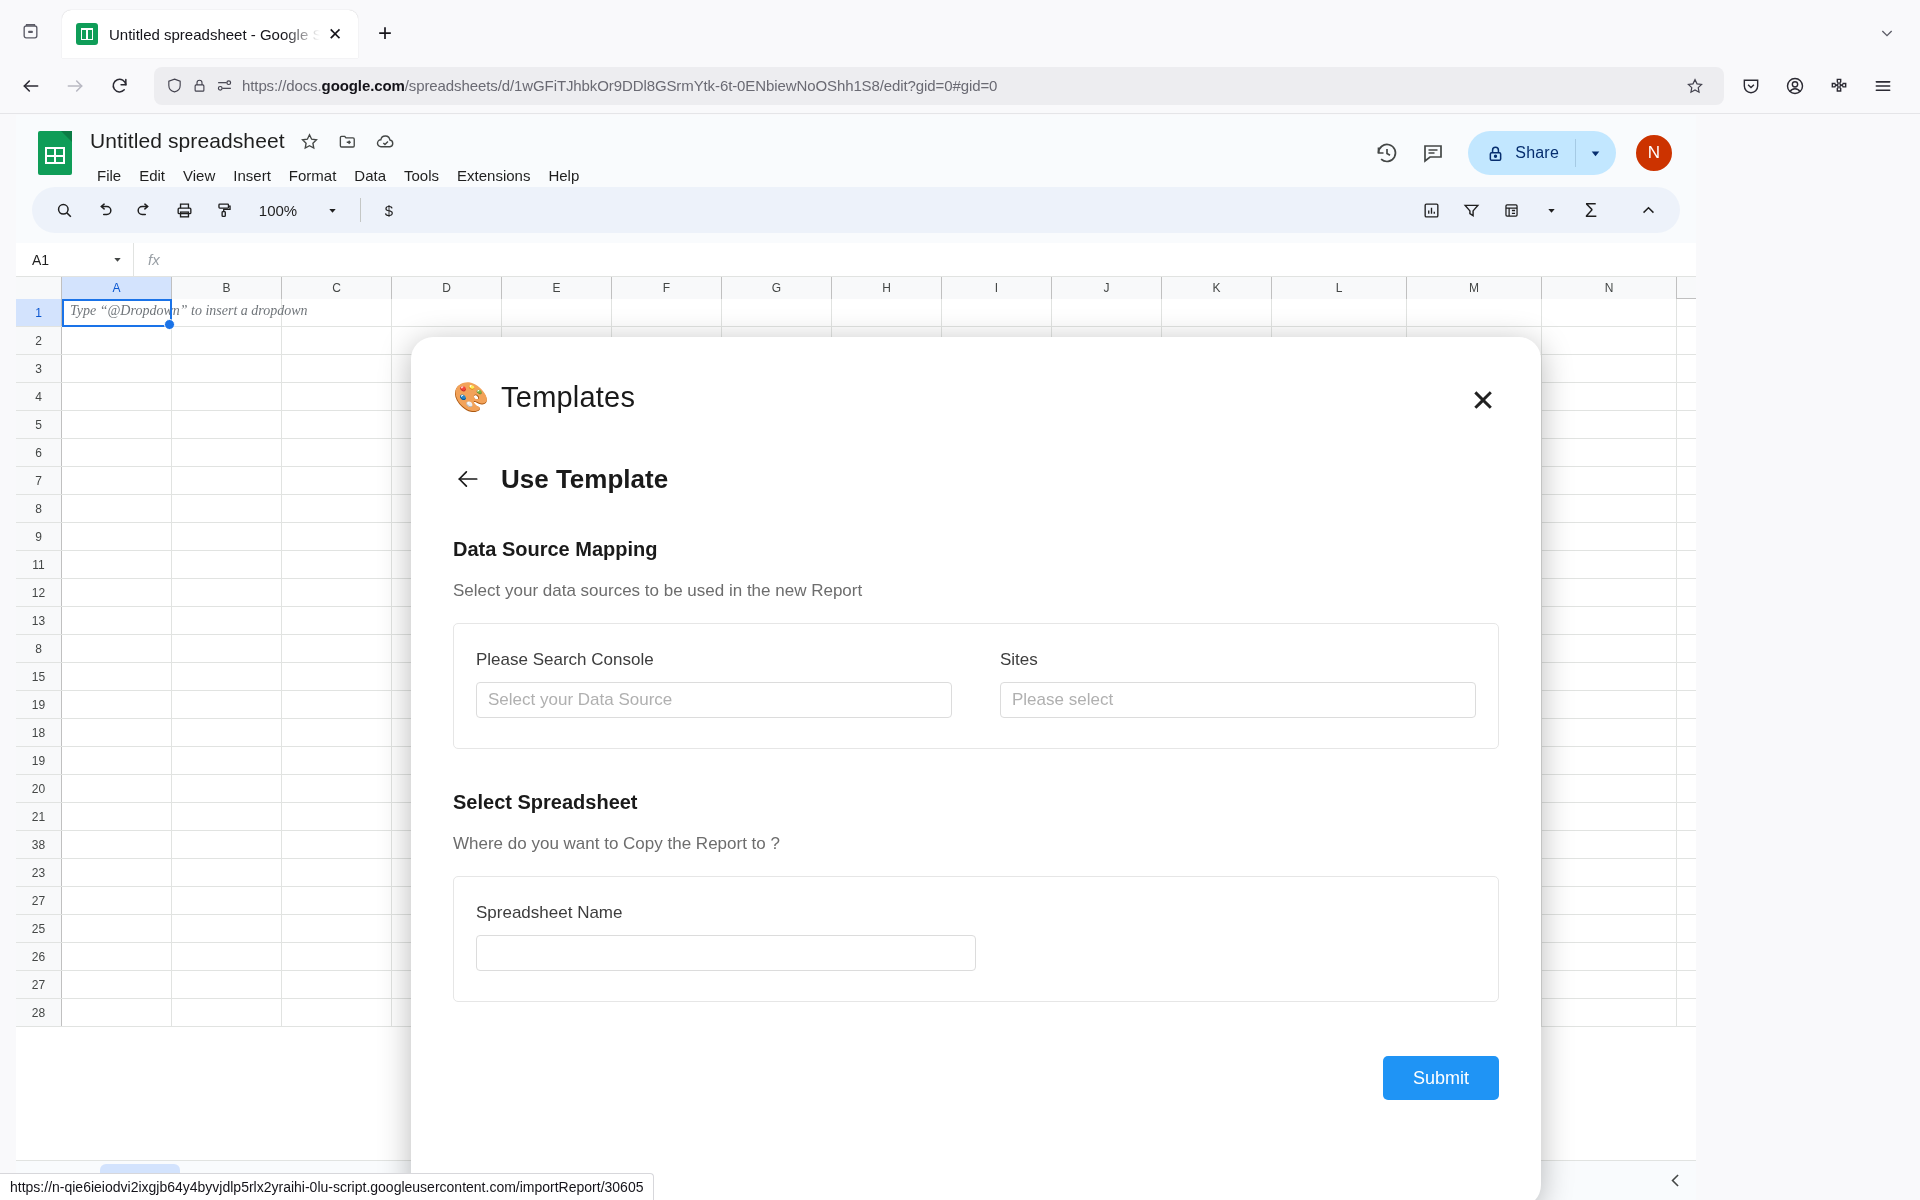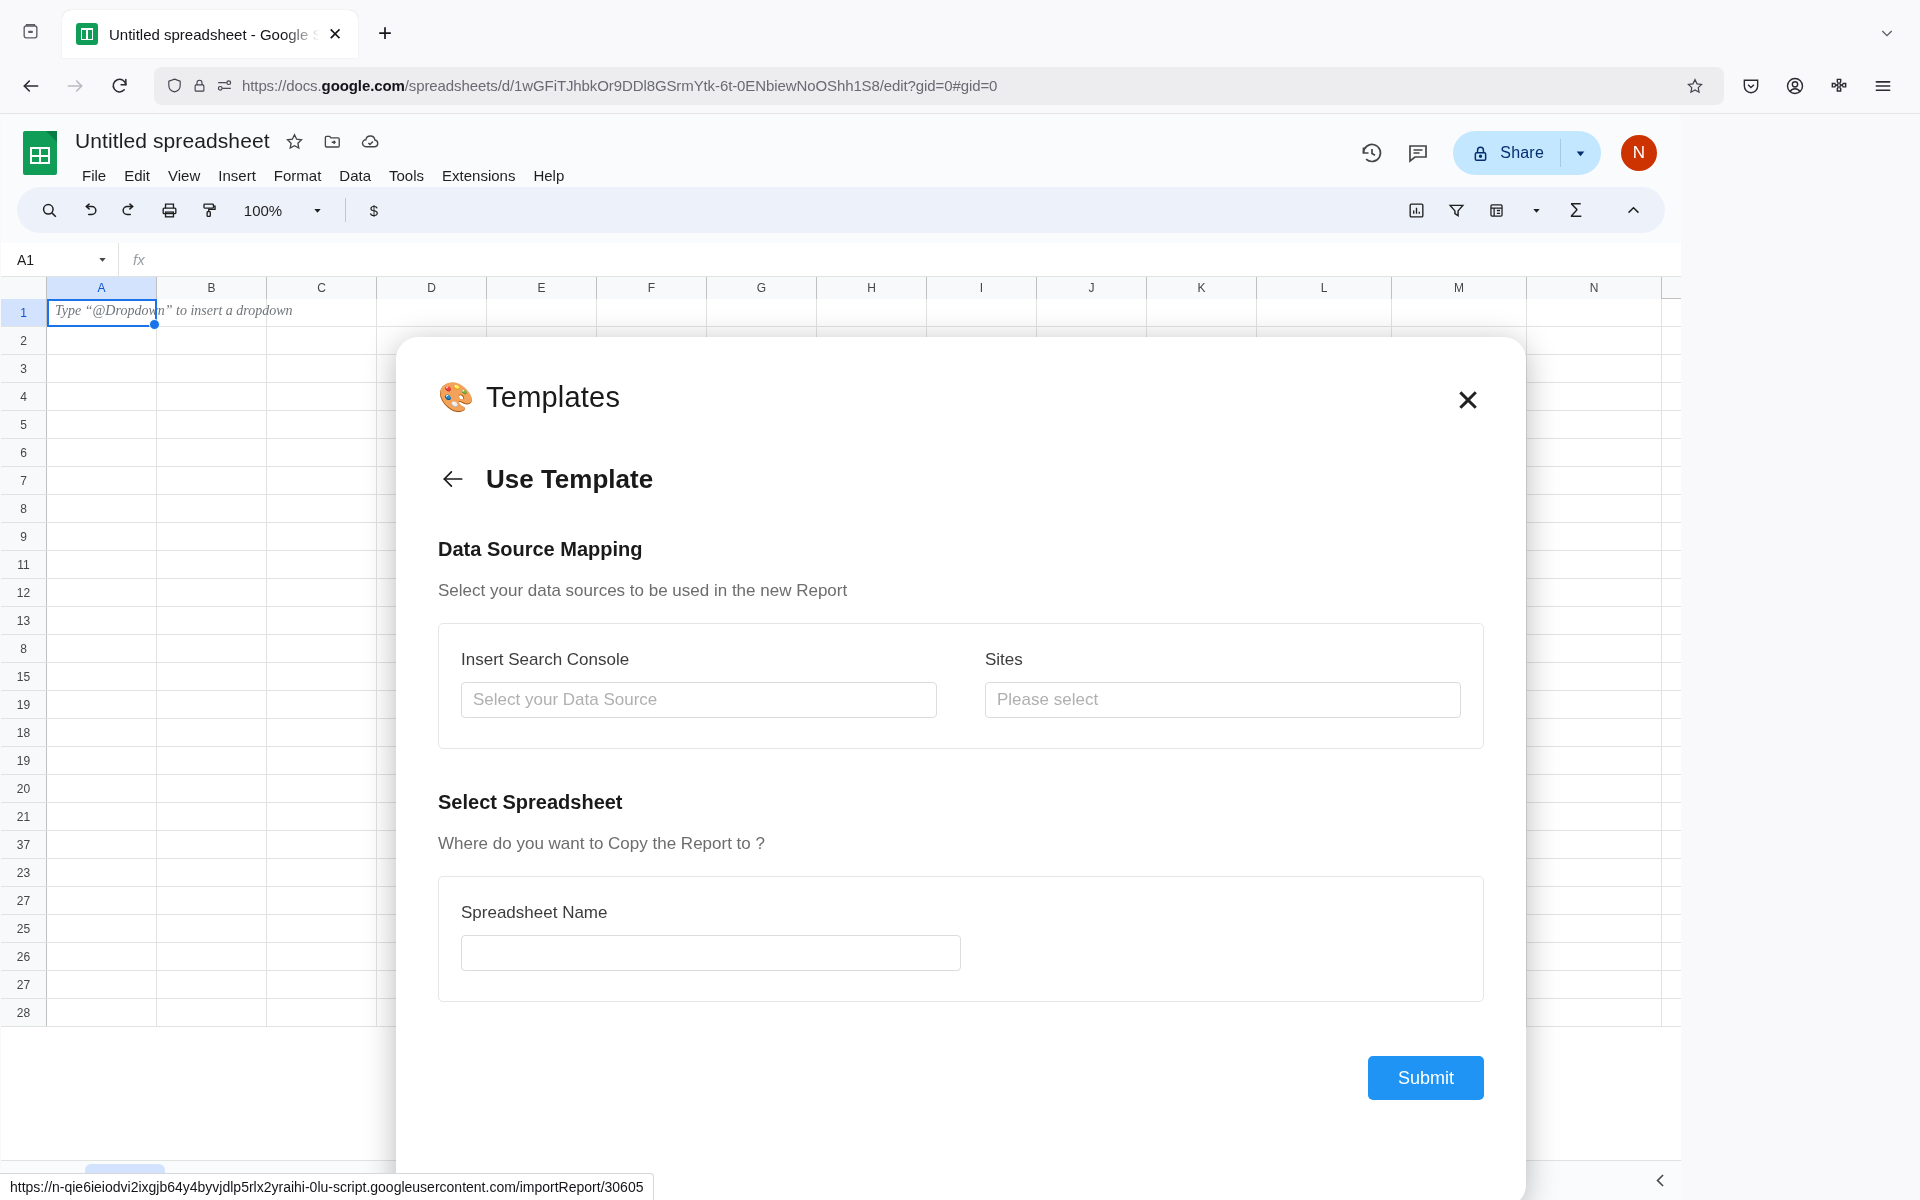--- a/index.html
+++ b/index.html
@@ -91,21 +91,21 @@
   .url-text {
     font-size: 15px; color: #6a6a73; white-space: nowrap;
     overflow: hidden; flex: 1 1 auto; letter-spacing: -0.1px;
   }
   .url-text b { color: #15141a; font-weight: 700; }
   .url-star { width: 34px; display: flex; align-items: center; justify-content: center; color: #42414d; }
   .nav-right { display: flex; align-items: center; }
 
   
   .sheets {
-    position: absolute; top: 115px; left: 1px;
+    position: absolute; top: 115px; left: 16px;
     width: 1680px; height: 1085px; background: #f9fbfd;
     overflow: hidden;
   }
   .gs-header {
     height: 72px; display: flex; align-items: flex-start; padding: 10px 22px 0 18px;
   }
   .gs-logo {
     width: 42px; height: 56px; margin-right: 14px;
     display: flex; align-items: center; justify-content: center;
   }
@@ -899,21 +899,21 @@
             <div class="gcell" style="width: 110px;"></div>
             <div class="gcell" style="width: 110px;"></div>
             <div class="gcell" style="width: 110px;"></div>
             <div class="gcell" style="width: 110px;"></div>
             <div class="gcell" style="width: 110px;"></div>
             <div class="gcell" style="width: 135px;"></div>
             <div class="gcell" style="width: 135px;"></div>
             <div class="gcell" style="width: 135px;"></div>
           </div>
           <div class="grid-row">
-            <div class="row-head">37</div>
+            <div class="row-head">38</div>
             <div class="gcell" style="width: 110px;"></div>
             <div class="gcell" style="width: 110px;"></div>
             <div class="gcell" style="width: 110px;"></div>
             <div class="gcell" style="width: 110px;"></div>
             <div class="gcell" style="width: 110px;"></div>
             <div class="gcell" style="width: 110px;"></div>
             <div class="gcell" style="width: 110px;"></div>
             <div class="gcell" style="width: 110px;"></div>
             <div class="gcell" style="width: 110px;"></div>
             <div class="gcell" style="width: 110px;"></div>
@@ -1064,21 +1064,21 @@
                 <path d="M10.5 5.5L4 12l6.5 6.5"></path>
               </svg>
           </span>
           <span class="subhead">Use Template</span>
         </div>
 
         <div class="sect-title">Data Source Mapping</div>
         <div class="sect-desc">Select your data sources to be used in the new Report</div>
         <div class="panel">
           <div class="field">
-            <div class="field-label">Insert Search Console</div>
+            <div class="field-label">Please Search Console</div>
             <input class="field-input" type="text" placeholder="Select your Data Source" style="">
           </div>
           <div class="field">
             <div class="field-label">Sites</div>
             <input class="field-input" type="text" placeholder="Please select" style="">
           </div>
         </div>
 
         <div class="sect-title">Select Spreadsheet</div>
         <div class="sect-desc">Where do you want to Copy the Report to ?</div>

